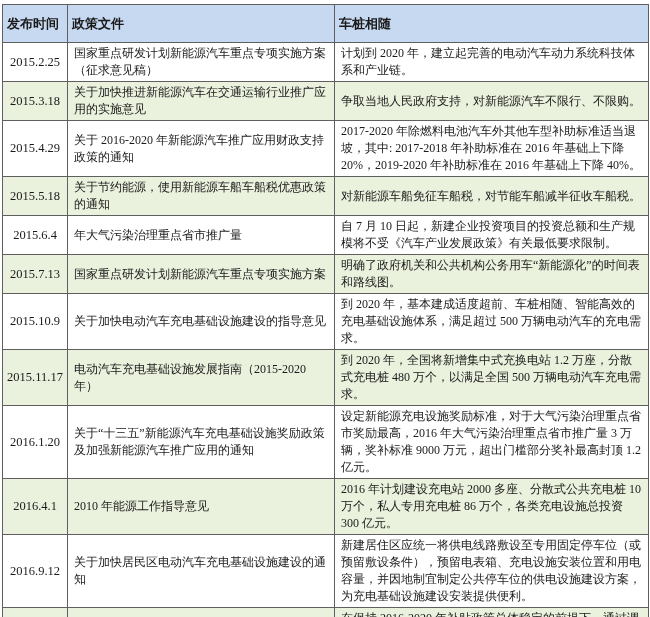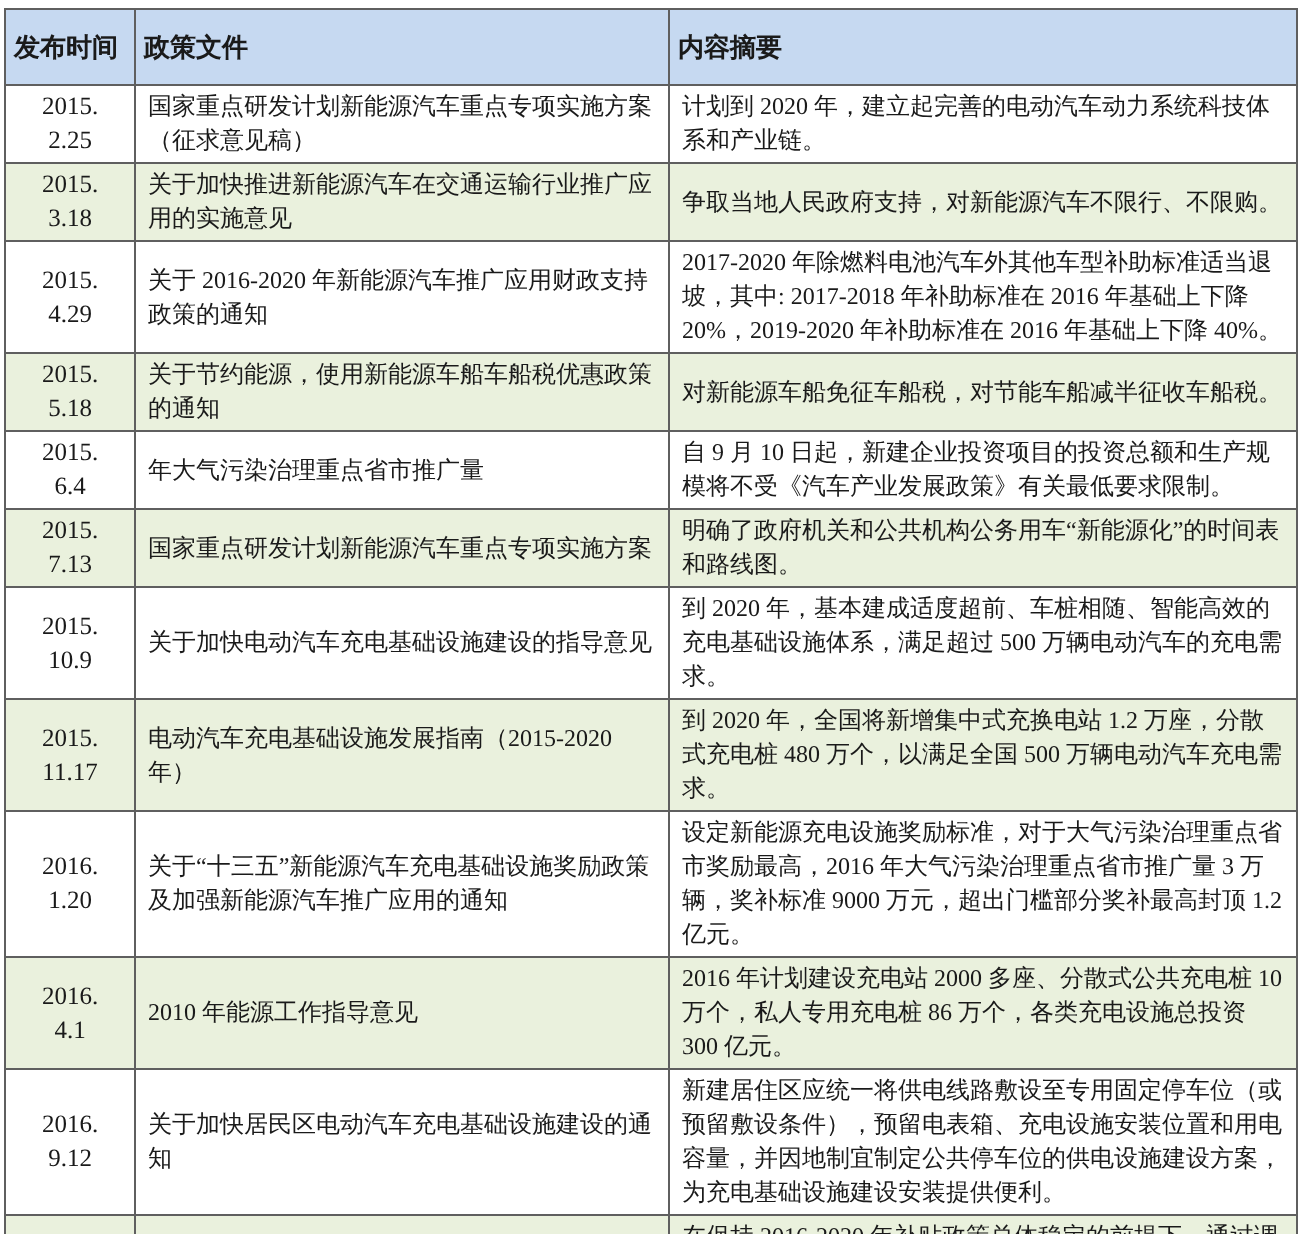--- a/index.html
+++ b/index.html
@@ -37,40 +37,40 @@
   th{
     background:var(--header-bg);
     font-weight:bold;
     font-size:13px;
     text-align:left;
     padding:10px 4px;
   }
   td.date{
     text-align:center;
     font-size:12.5px;
-    padding:2px 16px;
+    padding:2px 2px;
   }
   td.title,td.summary{text-align:left;}
   tbody tr:nth-child(even) td{background:var(--alt-row-bg);}
   tbody tr:nth-child(odd) td{background:#ffffff;}
 </style>
 </head>
 <body>
 
 <table class="policy-table">
   <colgroup>
     <col class="c-date">
       <col class="c-title">
       <col class="c-summary">
   </colgroup>
   <thead>
     <tr>
       <th>发布时间</th>
       <th>政策文件</th>
-      <th>内容摘要</th>
+      <th>车桩相随</th>
     </tr>
   </thead>
   <tbody>
     <tr>
       <td class="date">2015.2.25</td>
       <td class="title">国家重点研发计划新能源汽车重点专项实施方案（征求意见稿）</td>
       <td class="summary">计划到 2020 年，建立起完善的电动汽车动力系统科技体系和产业链。</td>
     </tr>
     <tr>
       <td class="date">2015.3.18</td>
@@ -83,21 +83,21 @@
       <td class="summary">2017-2020 年除燃料电池汽车外其他车型补助标准适当退坡，其中: 2017-2018 年补助标准在 2016 年基础上下降 20%，2019-2020 年补助标准在 2016 年基础上下降 40%。</td>
     </tr>
     <tr>
       <td class="date">2015.5.18</td>
       <td class="title">关于节约能源，使用新能源车船车船税优惠政策的通知</td>
       <td class="summary">对新能源车船免征车船税，对节能车船减半征收车船税。</td>
     </tr>
     <tr>
       <td class="date">2015.6.4</td>
       <td class="title">年大气污染治理重点省市推广量</td>
-      <td class="summary">自 9 月 10 日起，新建企业投资项目的投资总额和生产规模将不受《汽车产业发展政策》有关最低要求限制。</td>
+      <td class="summary">自 7 月 10 日起，新建企业投资项目的投资总额和生产规模将不受《汽车产业发展政策》有关最低要求限制。</td>
     </tr>
     <tr>
       <td class="date">2015.7.13</td>
       <td class="title">国家重点研发计划新能源汽车重点专项实施方案</td>
       <td class="summary">明确了政府机关和公共机构公务用车“新能源化”的时间表和路线图。</td>
     </tr>
     <tr>
       <td class="date">2015.10.9</td>
       <td class="title">关于加快电动汽车充电基础设施建设的指导意见</td>
       <td class="summary">到 2020 年，基本建成适度超前、车桩相随、智能高效的充电基础设施体系，满足超过 500 万辆电动汽车的充电需求。</td>

